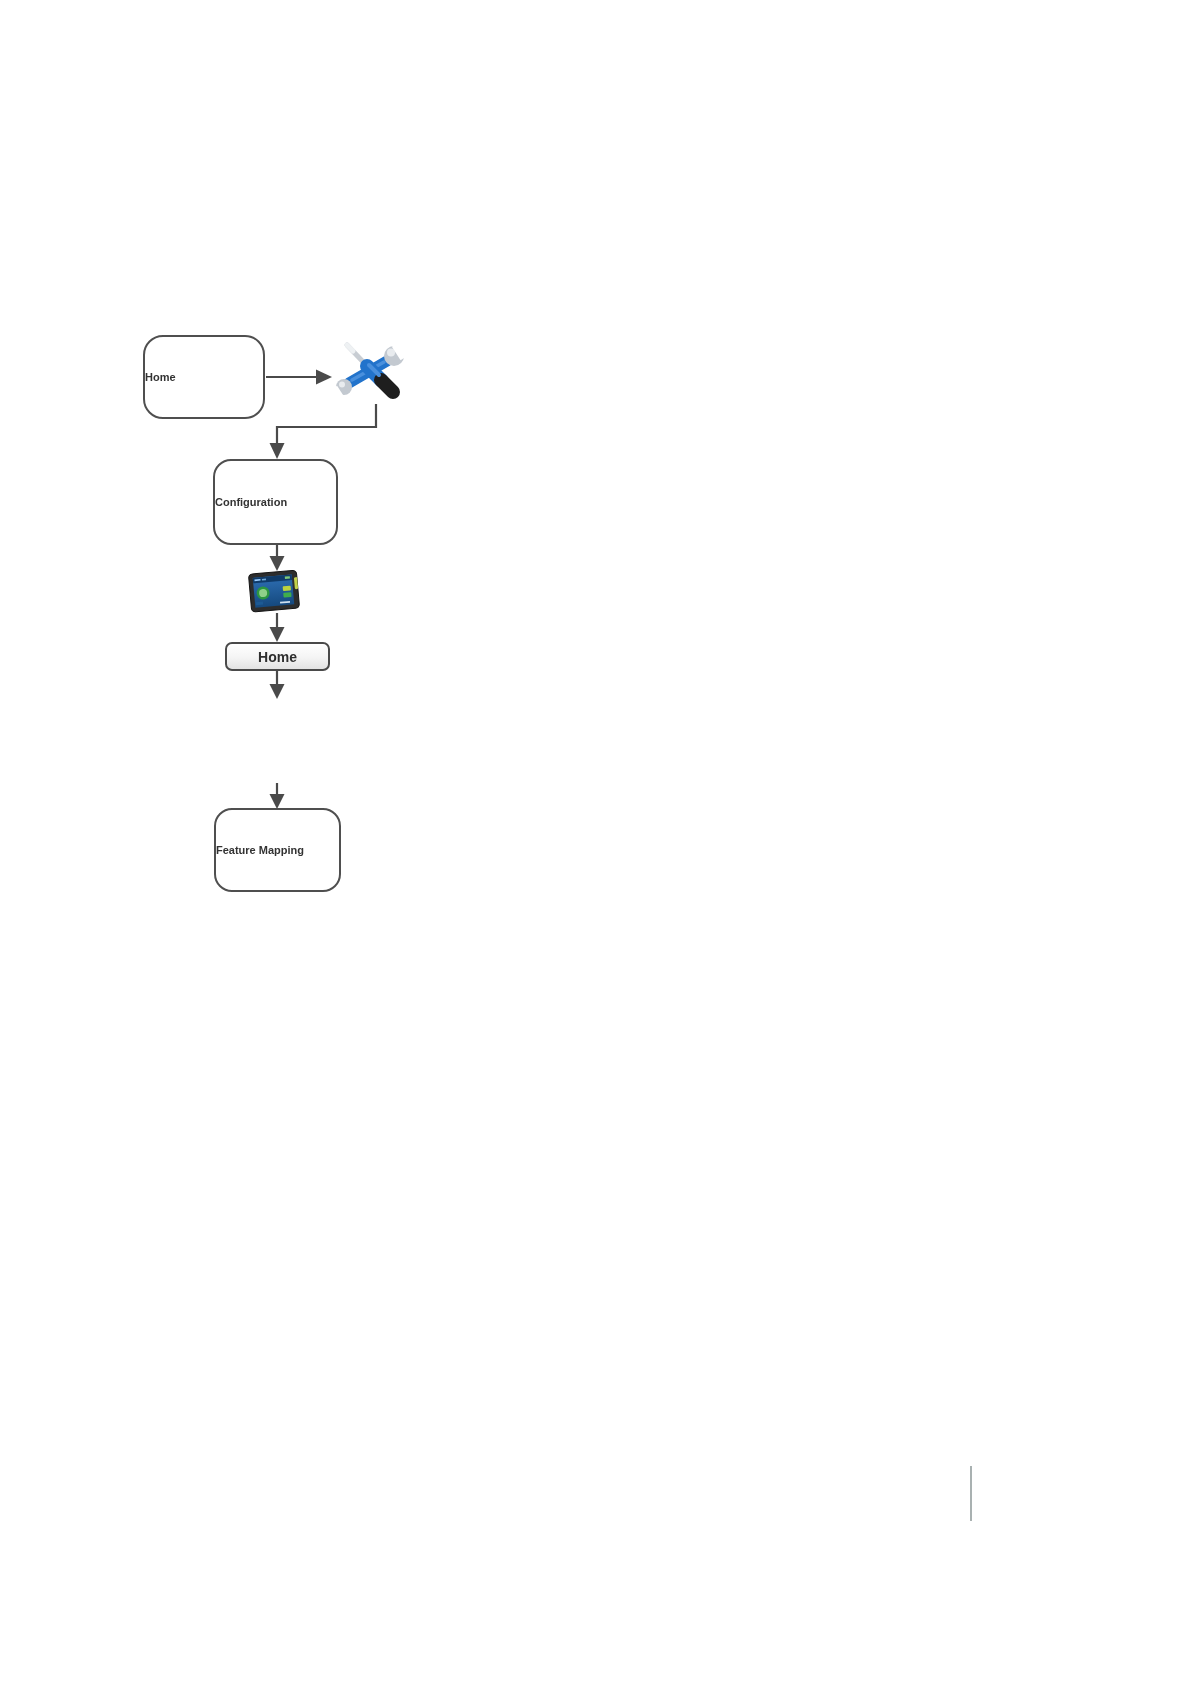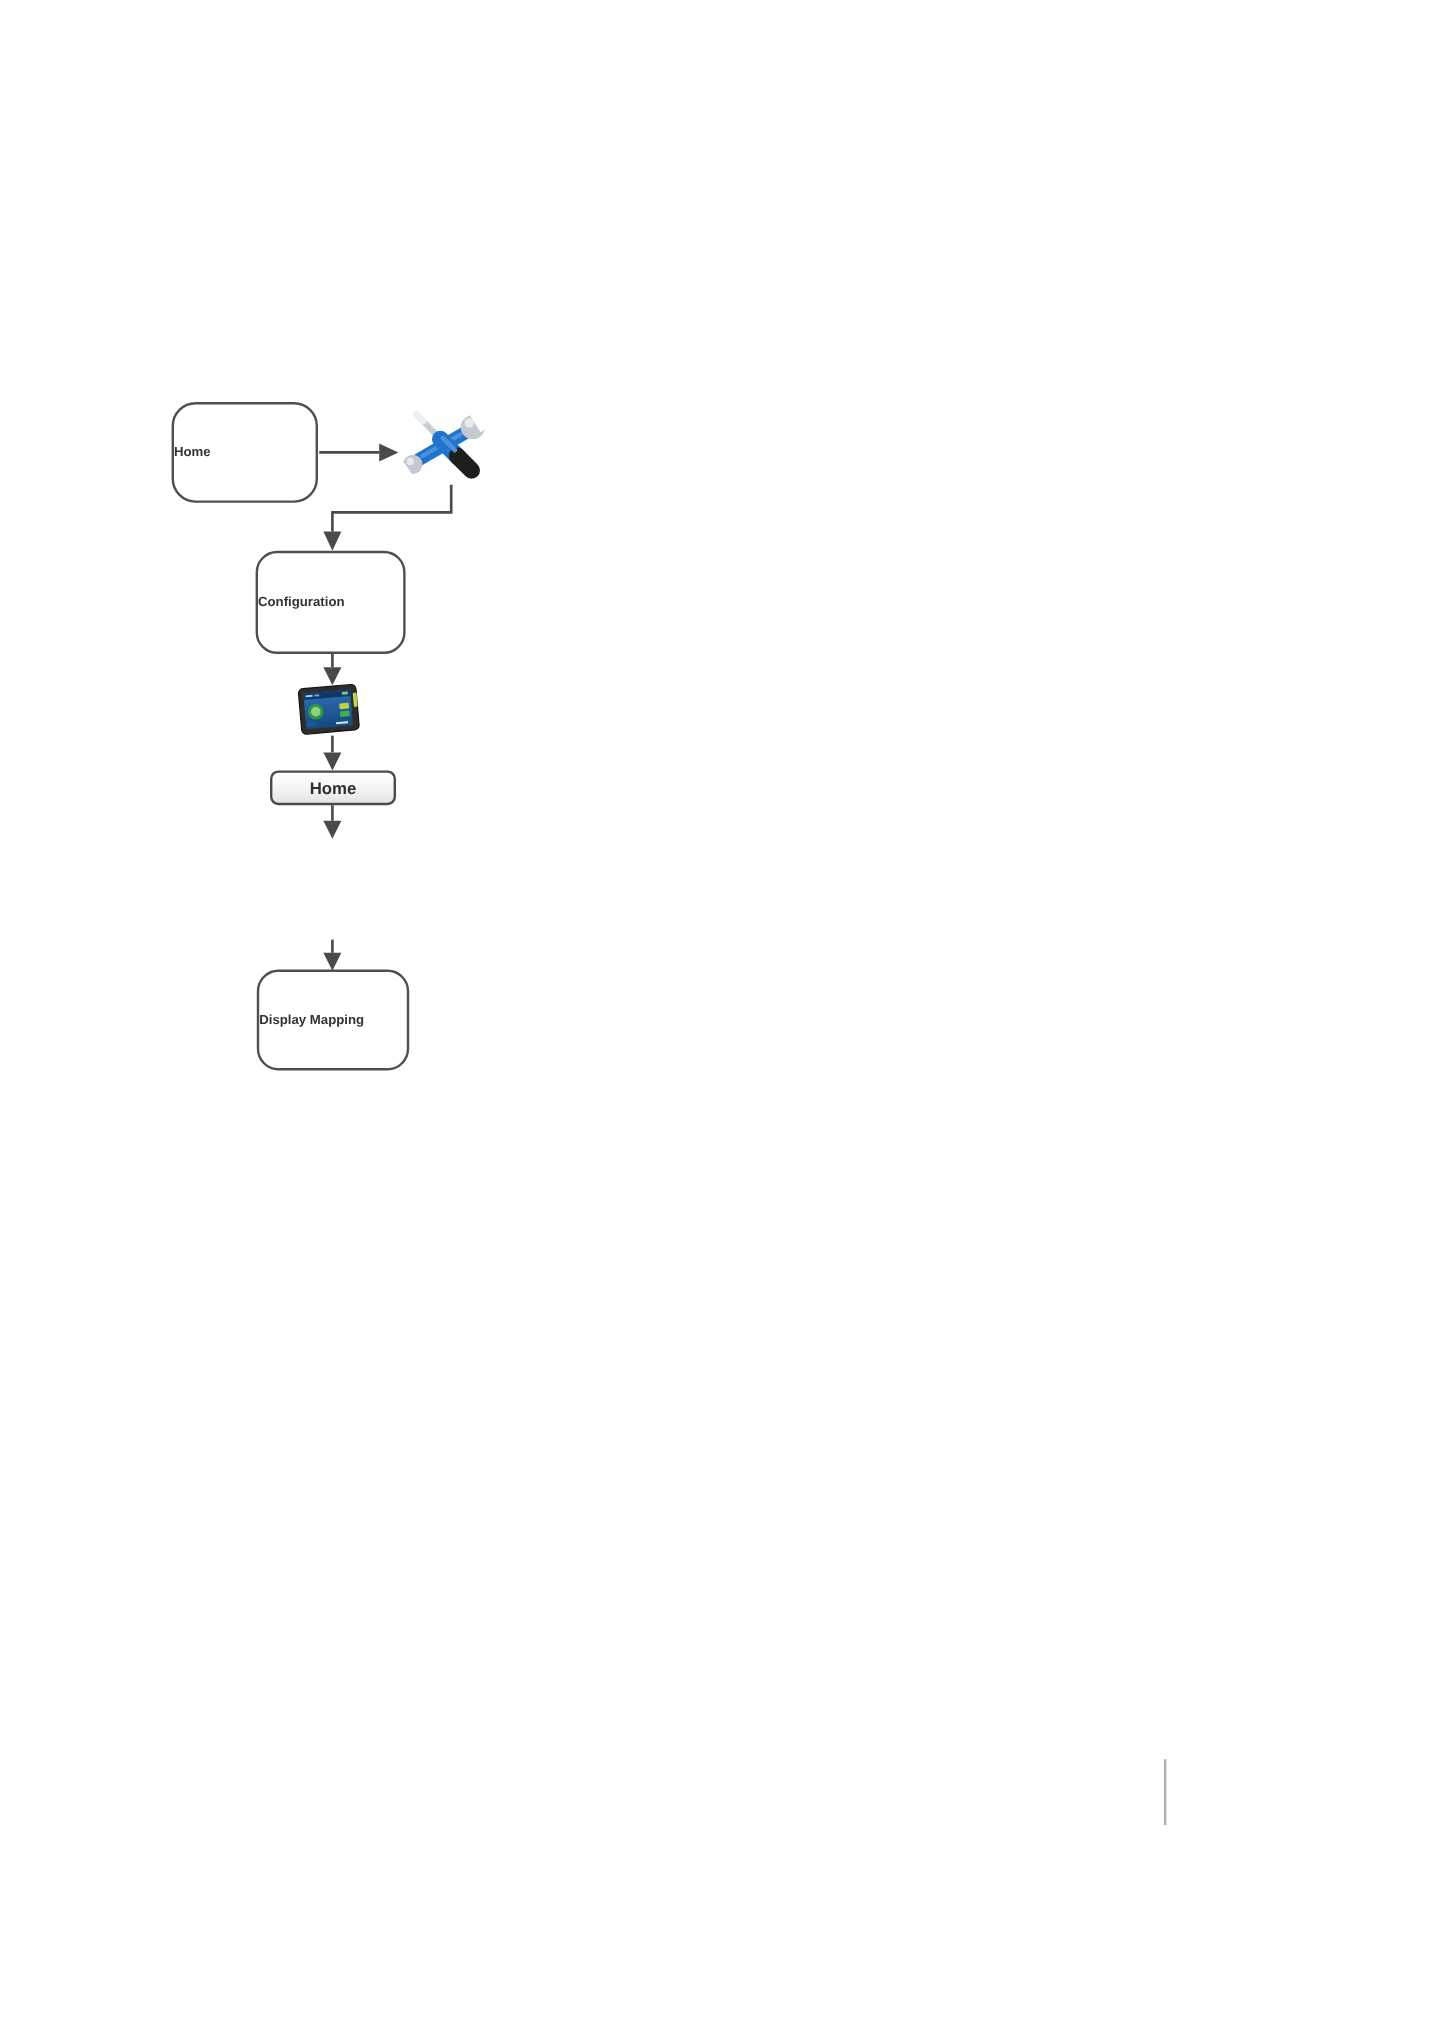--- a/index.html
+++ b/index.html
@@ -140,19 +140,19 @@
         </g>
       </svg>
     </div>
 
     <div class="flow-button">
       <span>Home</span>
     </div>
 
 
     <div class="flow-box box-feature-map">
-      <span>Display Mapping</span>
+      <span>Feature Mapping</span>
     </div>
 
   </div>
 
   <div class="footer-tick"></div>
 </div>
 
 </body></html>

